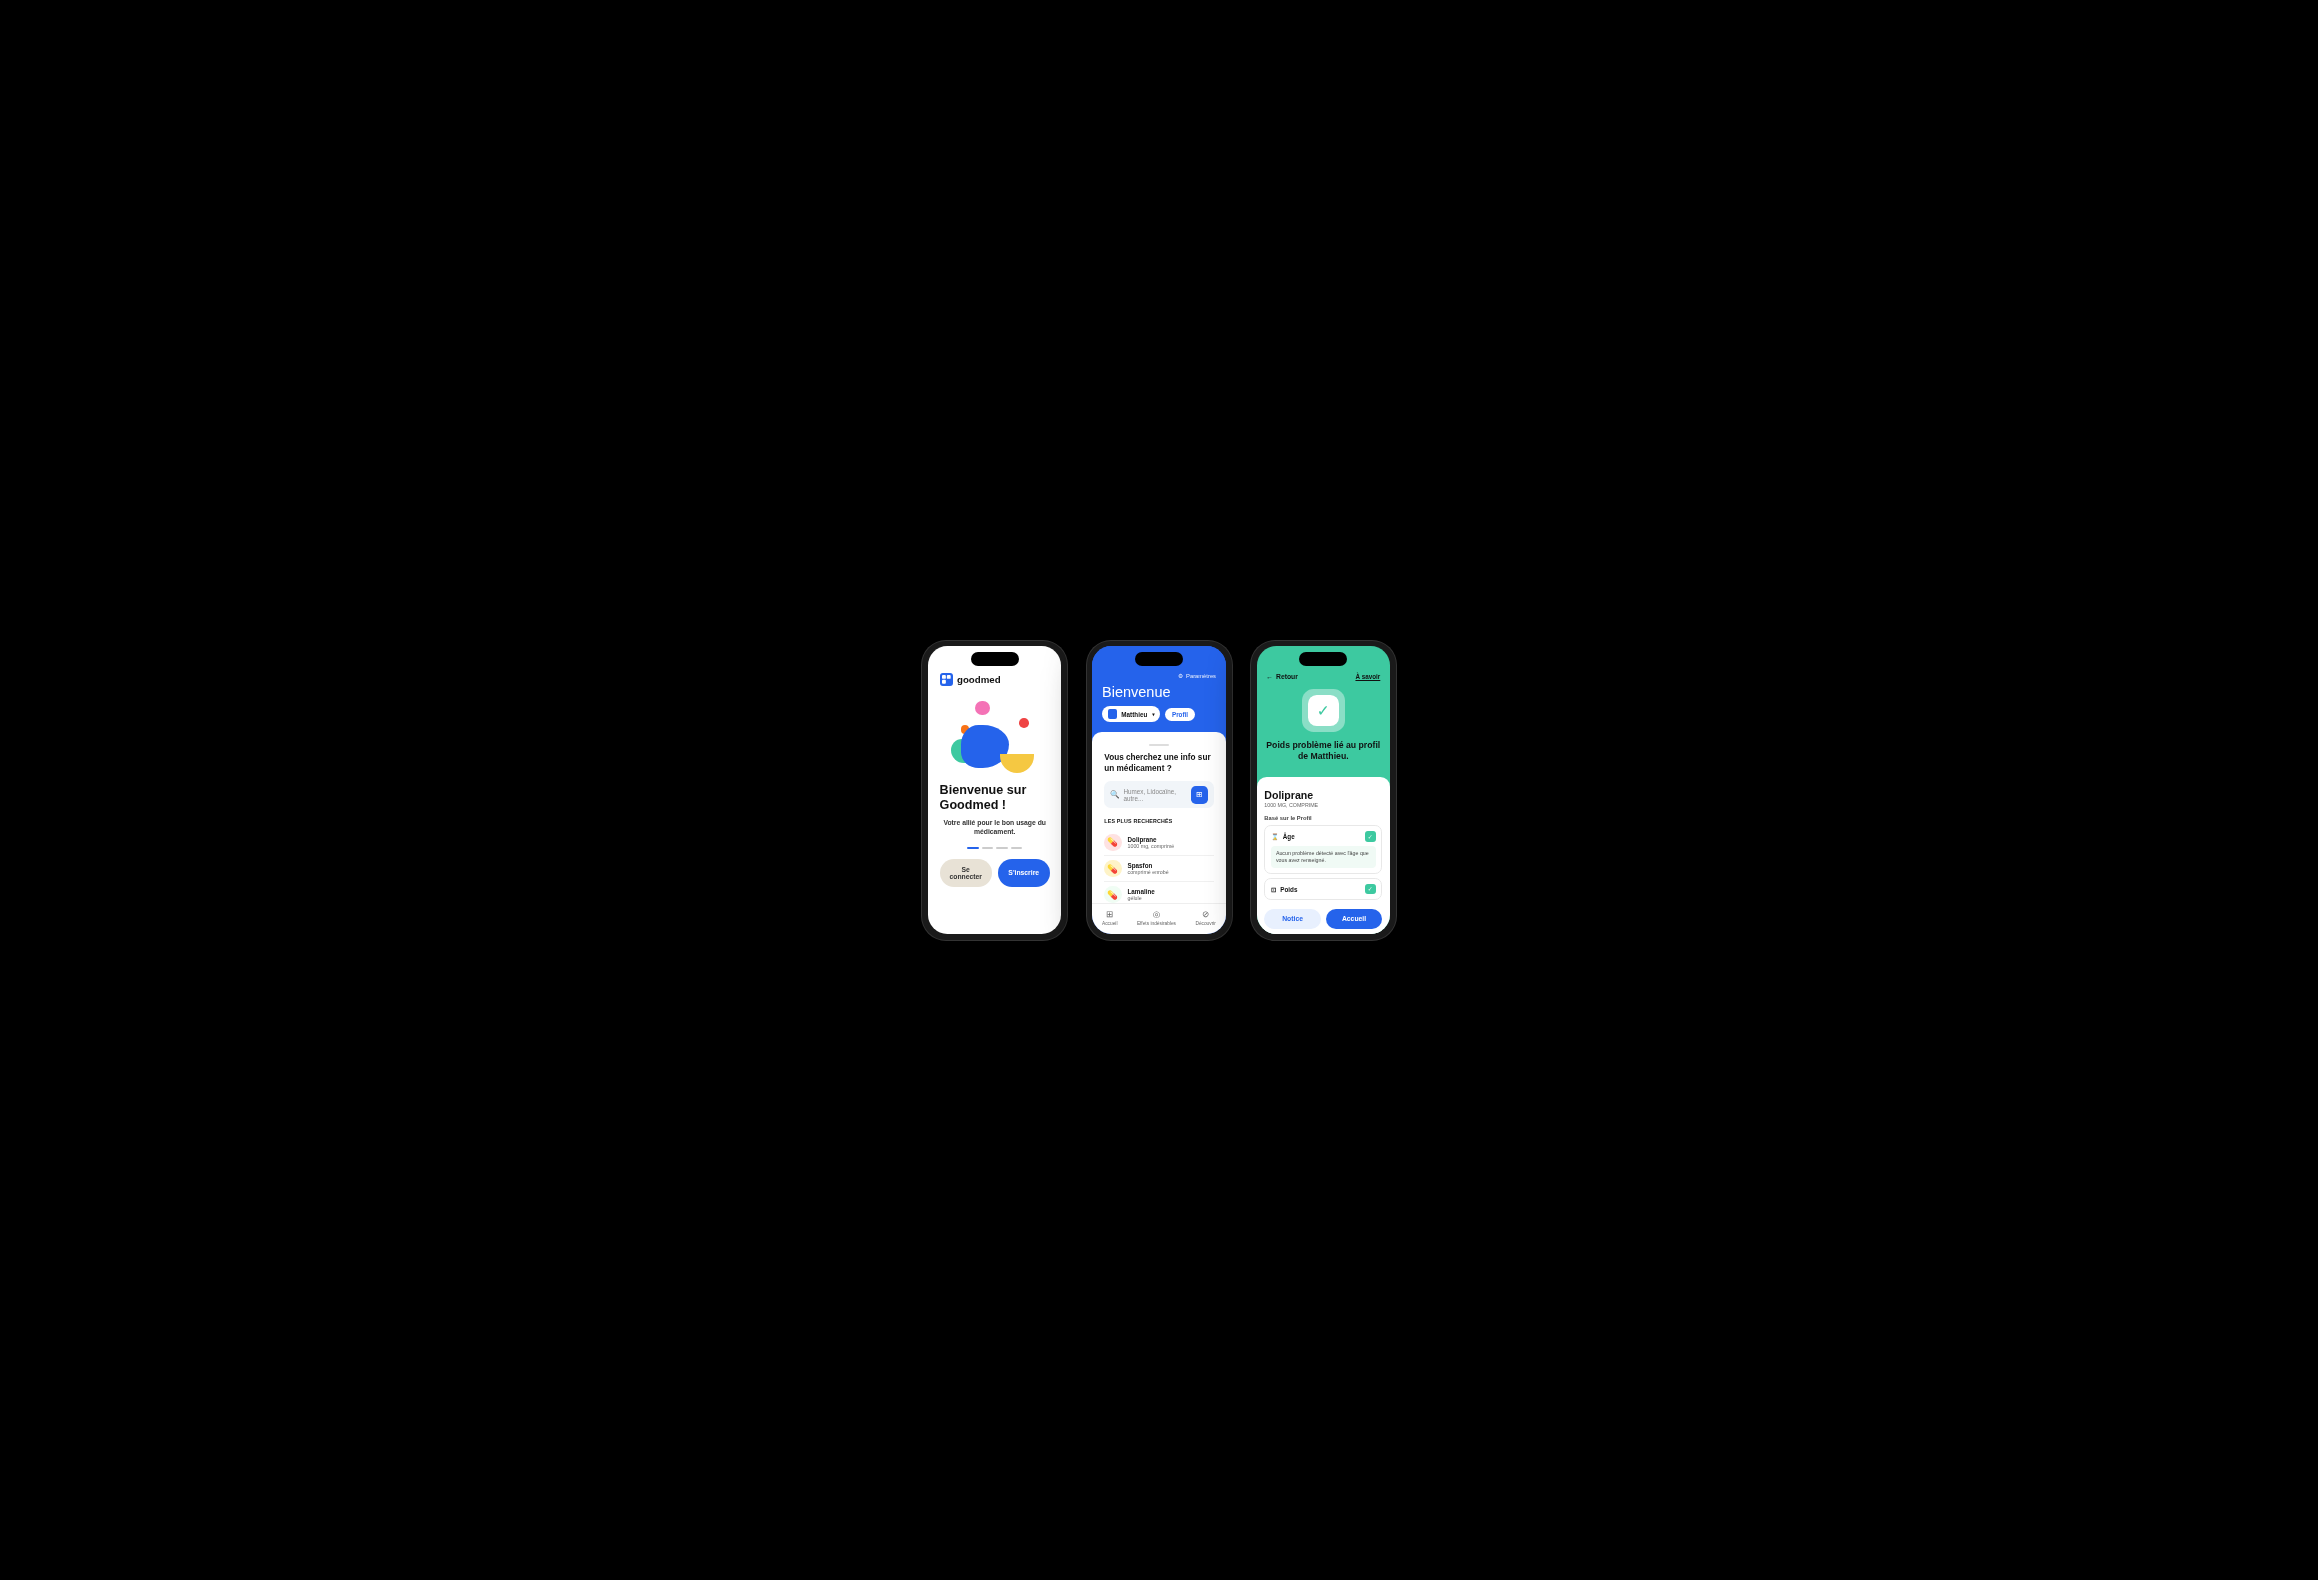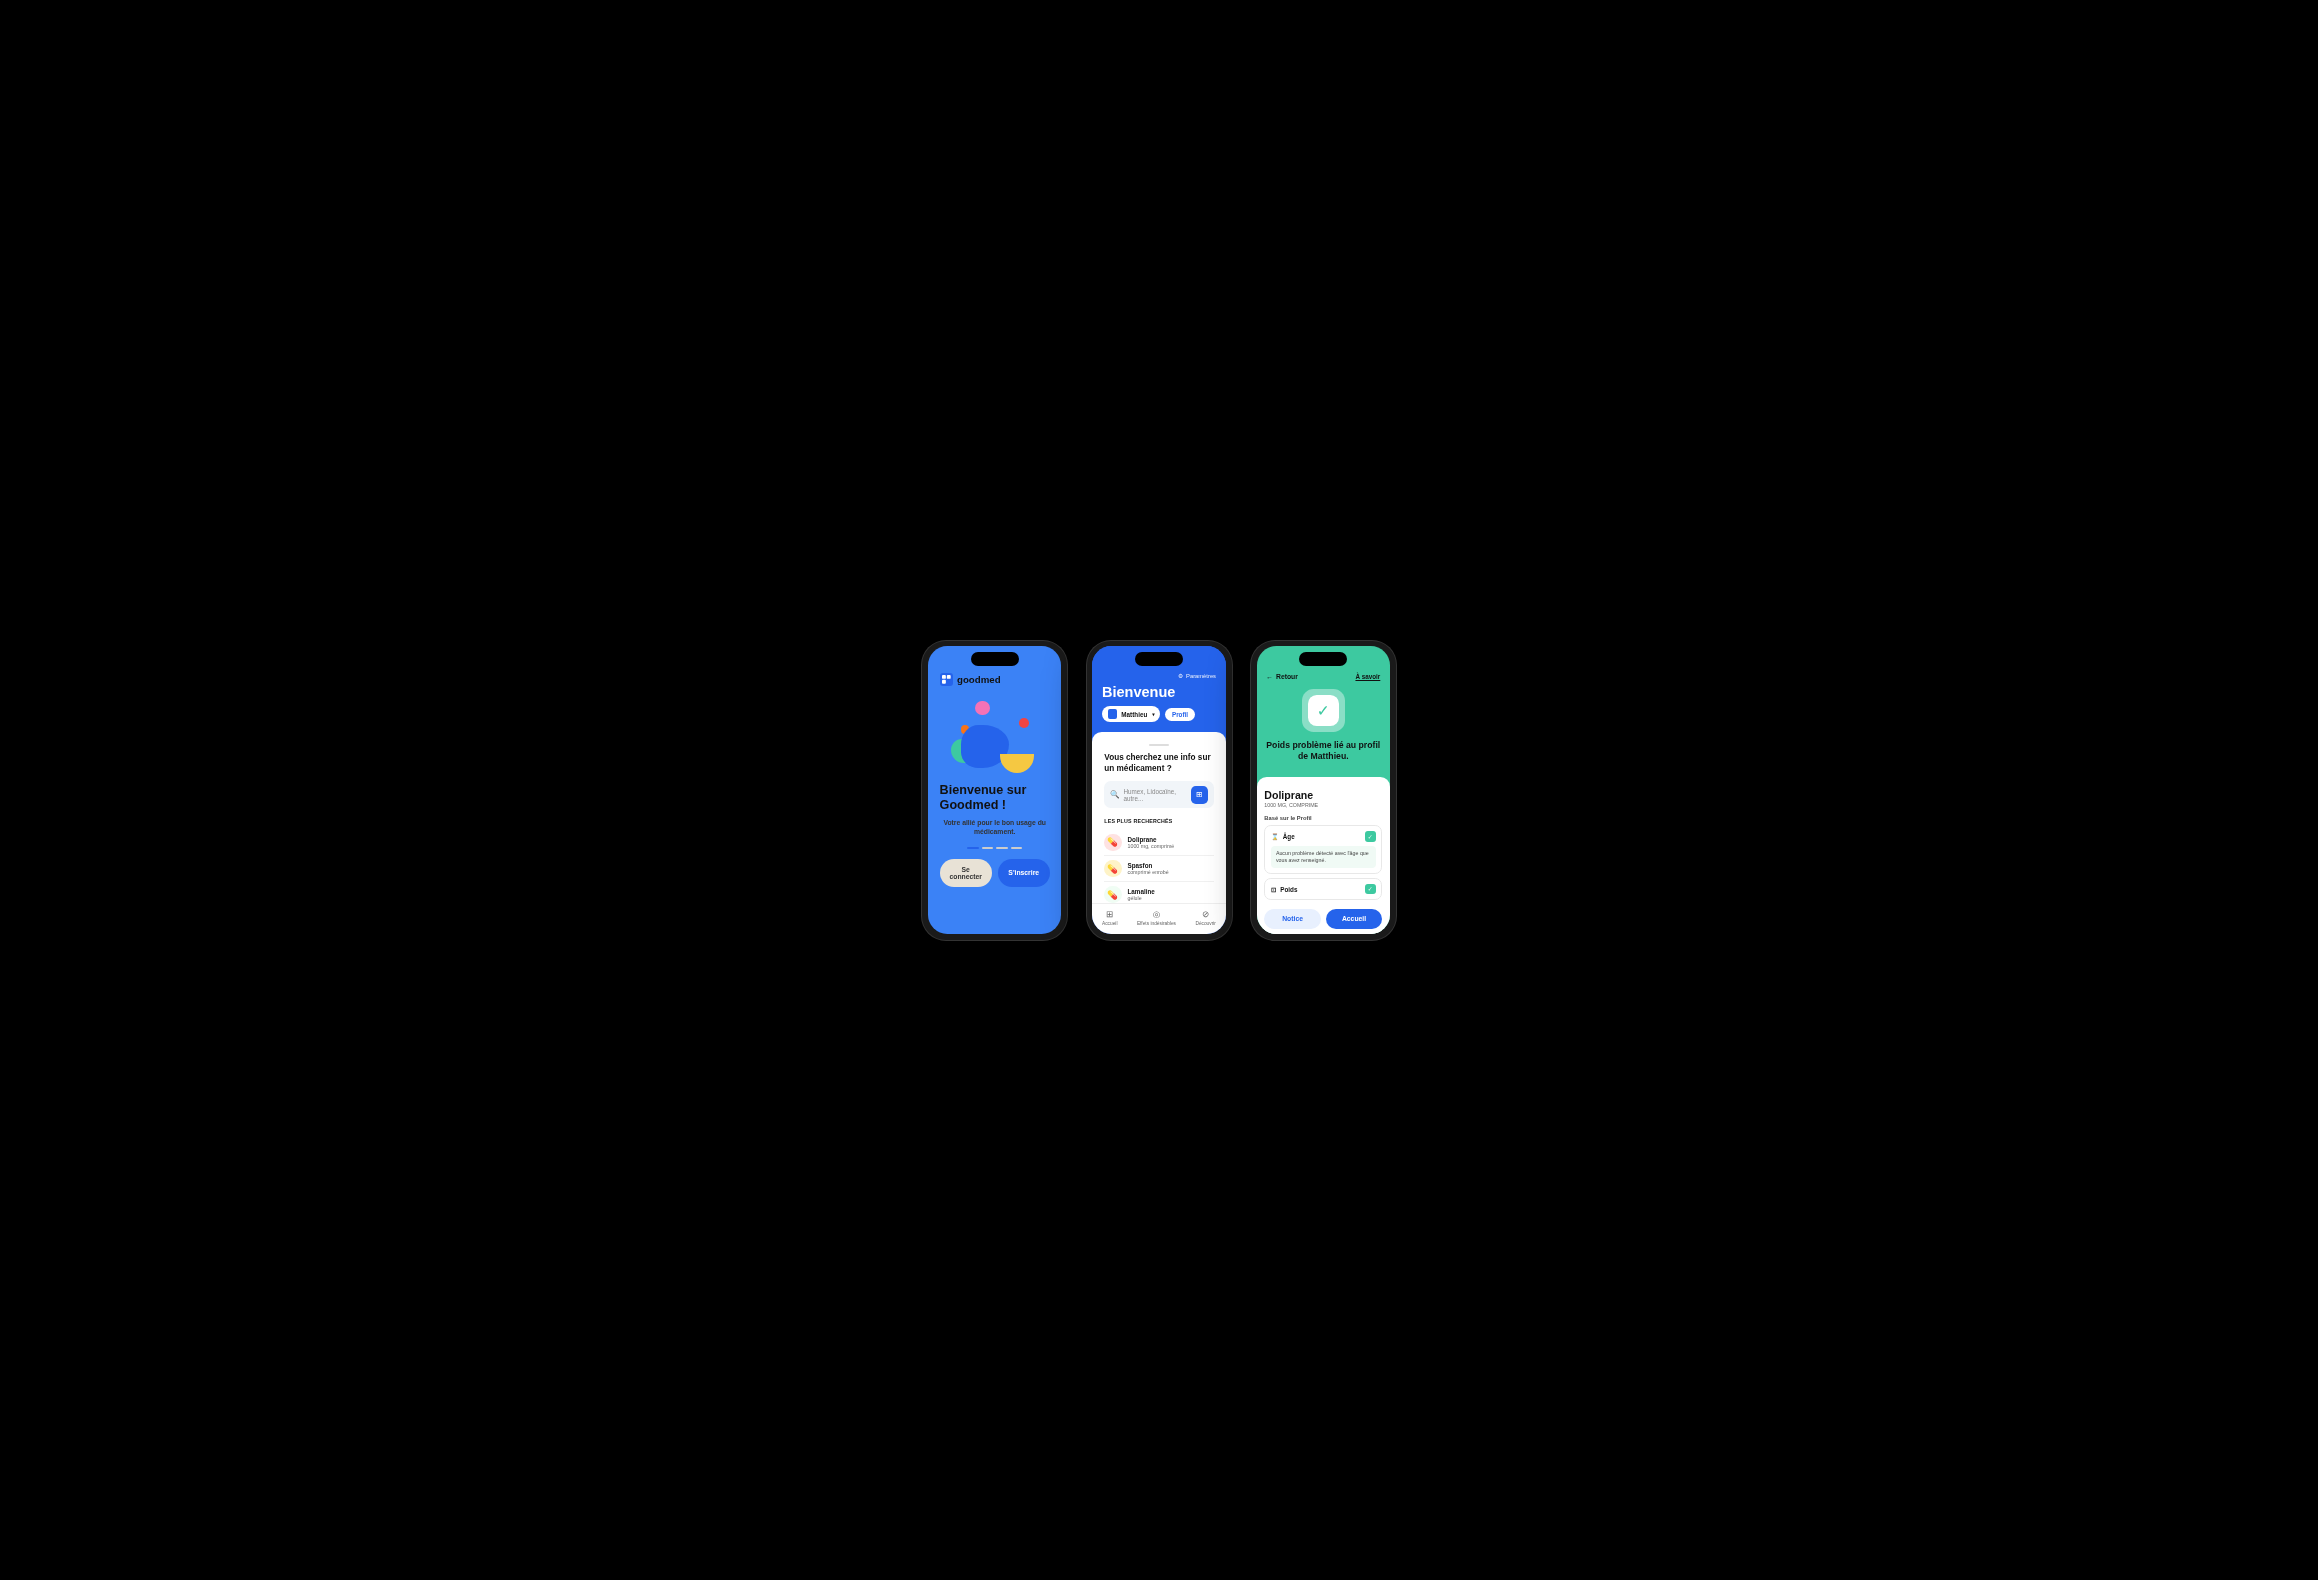--- a/index.html
+++ b/index.html
@@ -46,21 +46,21 @@
       transform: translateX(-50%);
       width: 48px;
       height: 13.5px;
       background: #000;
       border-radius: 9.7px;
       z-index: 10;
     }
 
     
     .phone1-screen {
-      background: #3b82f6;
+      background: #ffffff;
       width: 100%;
       height: 100%;
       display: flex;
       flex-direction: column;
       align-items: center;
       padding: 26.6px 11.6px 11.6px;
       position: relative;
     }
 
     .phone1-logo {
@@ -244,21 +244,21 @@
       justify-content: flex-end;
       align-items: center;
       gap: 2.9px;
       margin-bottom: 4.8px;
       font-size: 5.8px;
       color: rgba(255,255,255,0.9);
     }
 
     .phone2-welcome {
       font-size: 14.5px;
-      font-weight: 700;
+      font-weight: 400;
       color: white;
       margin-bottom: 6.8px;
     }
 
     .phone2-user-selector {
       display: flex;
       align-items: center;
       gap: 4.8px;
     }
 

